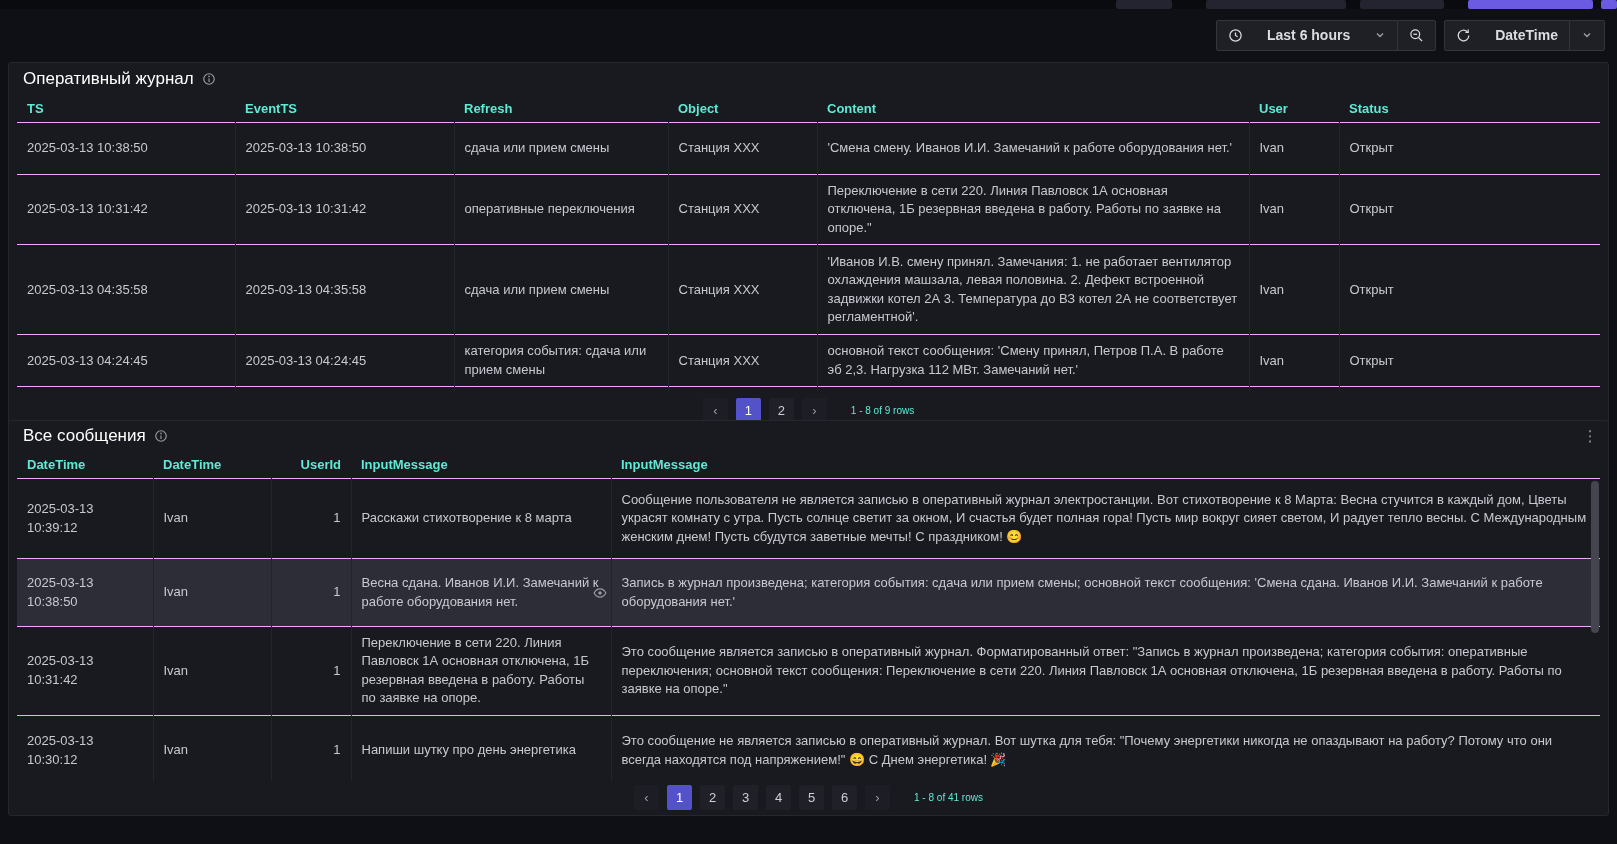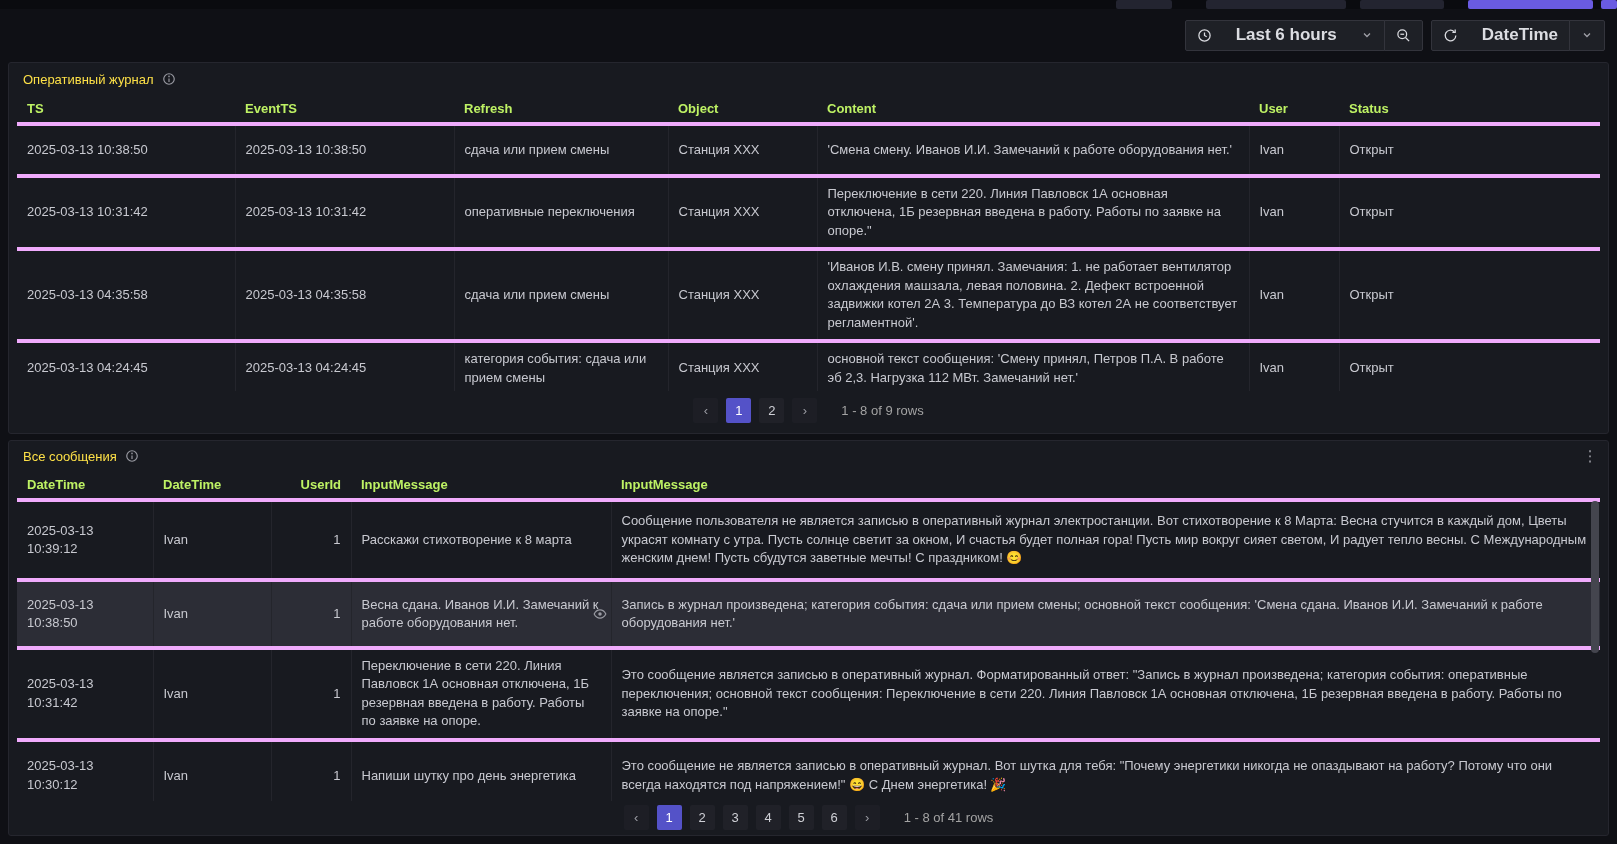--- a/index.html
+++ b/index.html
@@ -14,64 +14,64 @@
   .topstrip { position:absolute; left:0; top:0; width:1617px; height:9px; background:#0a0b0f; }
   .stub { position:absolute; top:0; height:9px; border-radius:2px; }
   .stub.grey { background:#232430; }
   .stub.purple { background:#6a5be2; }
 
   
   .toolbar { position:absolute; left:0; top:9px; width:1617px; height:52px;
              display:flex; align-items:center; justify-content:flex-end; padding:0 12px; gap:8px; }
   .btn-group { display:flex; }
   .tbtn { display:flex; align-items:center; gap:24px; height:31px; padding:0 11px;
-          background:#1e2026; border:1px solid #33343c; color:#dcdde2; font-size:17px;
+          background:#1e2026; border:1px solid #33343c; color:#dcdde2; font-size:14px;
           font-weight:600; cursor:pointer; font-family:inherit; }
   .btn-group .tbtn + .tbtn { margin-left:-1px; }
   .btn-group .tbtn:first-child { border-radius:2px 0 0 2px; }
   .btn-group .tbtn:last-child  { border-radius:0 2px 2px 0; }
   .btn-group .tbtn:only-child  { border-radius:2px; }
   .tbtn svg { display:block; }
 
   
   .panel { position:absolute; left:8px; width:1601px; background:#181a20;
            border:1px solid #25262e; border-radius:3px; }
   #panel1 { top:62px;  height:372px; }
-  #panel2 { top:440px; height:396px; }
+  #panel2 { top:420px; height:396px; }
   .panel-header { height:32px; display:flex; align-items:center; gap:8px; padding:0 14px; position:relative; }
-  .panel-title { font-size:13px; font-weight:500; color:#fde047; }
+  .panel-title { font-size:17px; font-weight:500; color:#ffffff; }
   .info-icon { display:flex; align-items:center; cursor:pointer; }
   .kebab { position:absolute; right:8px; top:4px; width:20px; height:22px; text-align:center;
            color:#9a9ba3; font-size:15px; line-height:22px; cursor:pointer; letter-spacing:0; }
 
   
   .tablewrap { margin:0 8px; overflow:hidden; position:relative; }
   #panel1 .tablewrap { height:296px; }
   #panel2 .tablewrap { height:330px; }
   table { width:100%; border-collapse:collapse; table-layout:fixed; font-size:13px; }
-  th { text-align:left; font-weight:600; color:#bef264; padding:6px 10px; height:26px;
+  th { text-align:left; font-weight:600; color:#5eead4; padding:6px 10px; height:26px;
        white-space:nowrap; overflow:hidden; cursor:pointer; }
   td { padding:7px 10px; vertical-align:middle; line-height:1.42; color:#c8c9d0;
-       border-top:4px solid #f0abfc; border-right:1px solid #24252c; word-wrap:break-word; }
+       border-top:1px solid #f0abfc; border-right:1px solid #24252c; word-wrap:break-word; }
   td:last-child { border-right:none; }
   tr.r52 td { height:52px; } tr.r90 td { height:90px; }
   tr.r80 td { height:80px; } tr.r68 td { height:68px; } tr.r84 td { height:84px; } tr.r70 td { height:70px; }
   td.num, th.num { text-align:right; }
   tr.highlight td { background:#2c2d36; }
   .cell-rel { position:relative; }
   .eye { position:absolute; right:4px; top:50%; transform:translateY(-50%); cursor:pointer; display:flex; }
 
   
   .pag { display:flex; align-items:center; justify-content:center; gap:8px; height:34px; margin-top:2px; }
   .pbtn { min-width:25px; height:25px; padding:0 7px; border:none; border-radius:2px;
           background:#202128; color:#cfd0d6; font-size:13px; font-family:inherit;
           display:flex; align-items:center; justify-content:center; cursor:pointer; }
   .pbtn.nav { color:#9a9ba3; background:#1d1e25; }
   .pbtn.active { background:#5452c8; color:#ffffff; }
-  .pag-summary { color:#a3a3a3; font-size:13px; margin-left:16px; }
+  .pag-summary { color:#5eead4; font-size:10px; margin-left:16px; }
 
   
   .scroll-thumb { position:absolute; right:1px; top:30px; width:8px; height:152px;
                   border-radius:4px; background:#44454e; cursor:pointer; }
 </style>
 </head>
 <body>
 
 <div class="topstrip">
   <div class="stub grey" style="left:1116px;width:56px;"></div>

